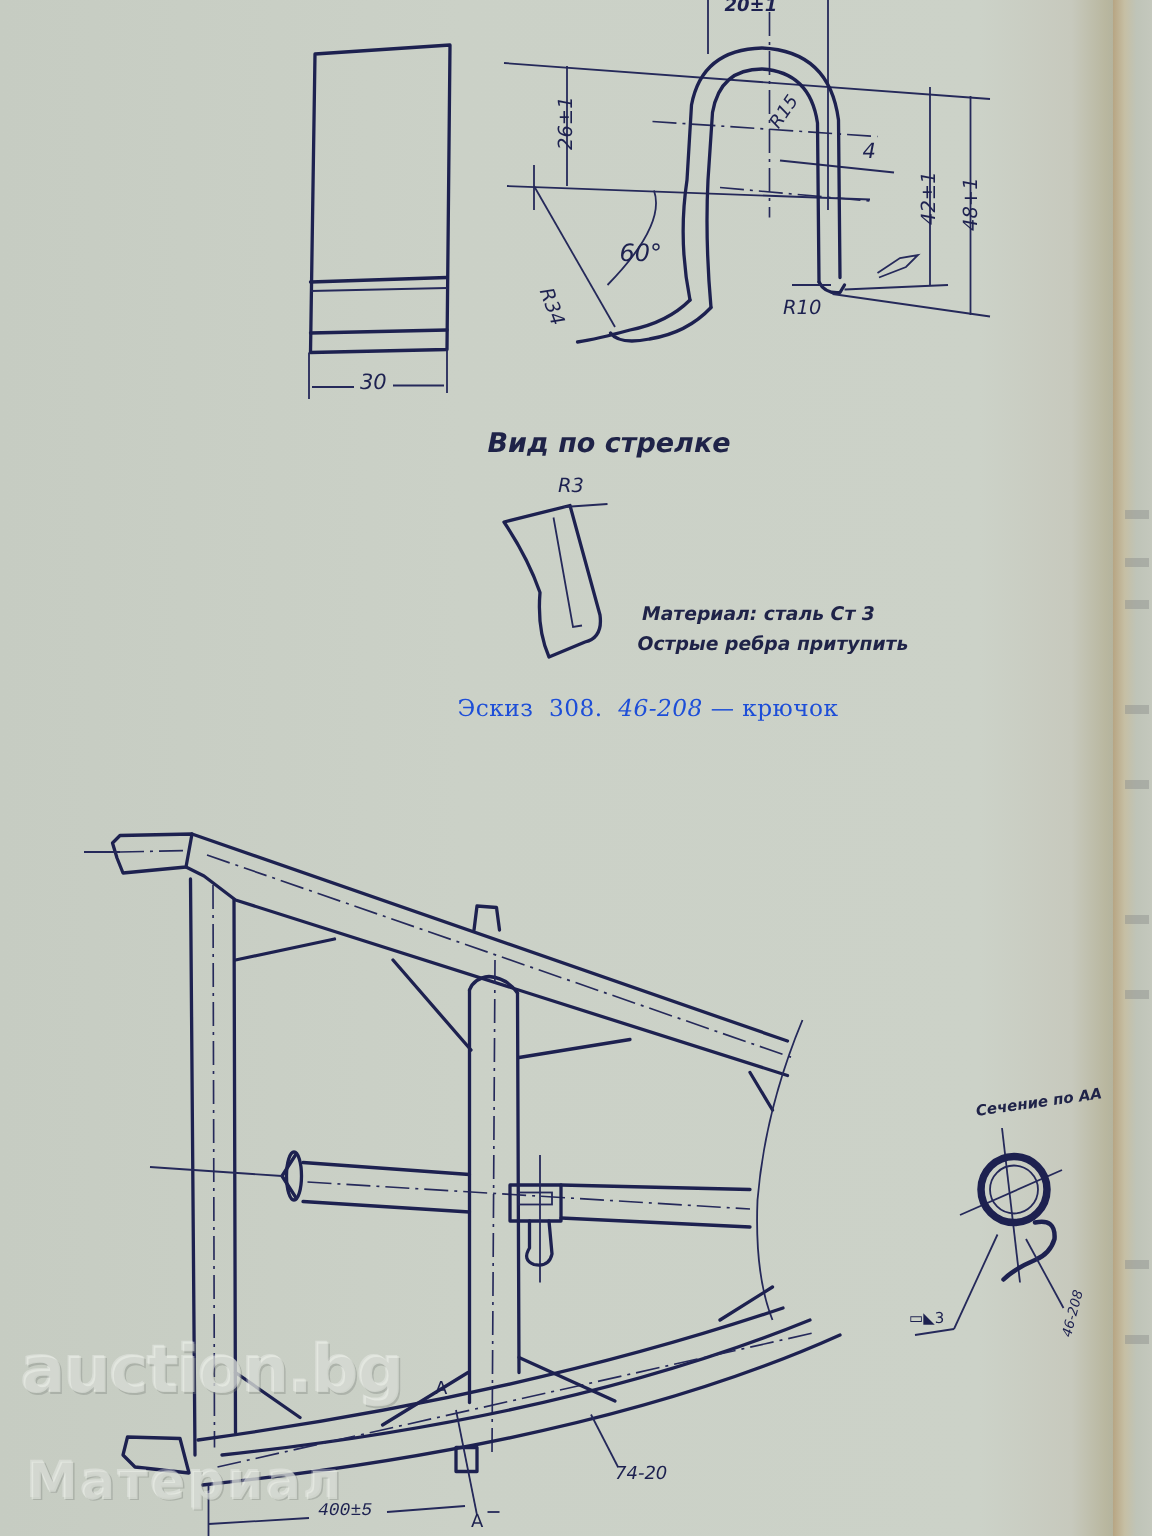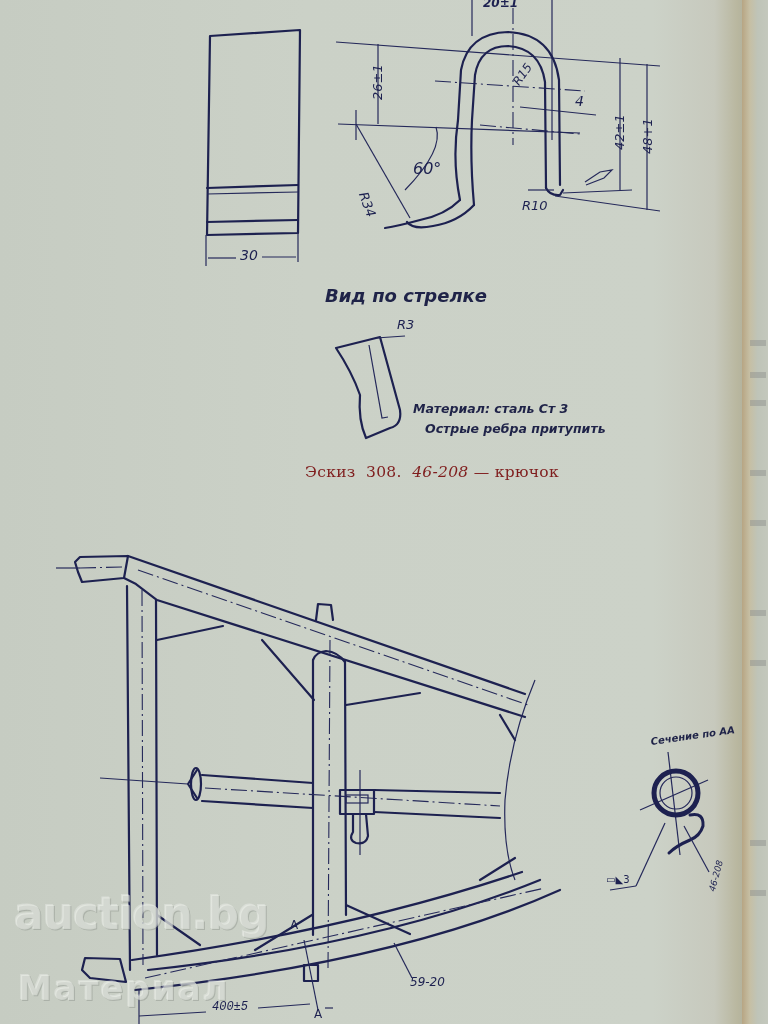--- a/index.html
+++ b/index.html
@@ -25,21 +25,21 @@
     .ink { stroke: #1d2150; fill: none; stroke-width: 2.2; stroke-linecap: round; stroke-linejoin: round; }
     .thin { stroke: #25295a; fill: none; stroke-width: 1.2; }
     .center { stroke: #25295a; fill: none; stroke-width: 1.1; stroke-dasharray: 16 4 2 4; }
     .dim-txt { position: absolute; color: #1d2150; font-family: "DejaVu Sans", sans-serif; font-style: italic; font-size: 13px; white-space: nowrap; }
     .rot { transform-origin: left top; }
     .caption-italic {
       position: absolute; color: #1f2348; font-family: "DejaVu Sans", sans-serif;
       font-style: italic; font-weight: bold; font-size: 12.5px; white-space: nowrap;
     }
     .caption-main {
-      position: absolute; left: 305px; top: 463px; color: #7f1d1d;
+      position: absolute; left: 305px; top: 463px; color: #1d4ed8;
       font-family: "DejaVu Serif", serif; font-size: 15.5px; white-space: nowrap; letter-spacing: 0.3px;
     }
     .caption-main .num-italic { font-style: italic; }
     .watermark {
       position: absolute; color: rgba(235,238,232,0.55);
       font-family: "DejaVu Sans", sans-serif; font-weight: bold;
       text-shadow: 1px 1px 0 rgba(120,125,120,0.35), -1px -1px 0 rgba(255,255,255,0.3);
       white-space: nowrap;
     }
   </style>
@@ -194,35 +194,35 @@
 <div class="dim-txt rot" style="left:370px; top:100px; transform:rotate(-90deg);">26±1</div>
 <div class="dim-txt rot" style="left:510px; top:80px; transform:rotate(-55deg); font-size:12px;">R15</div>
 <div class="dim-txt" style="left:575px; top:93px; font-size:14px;">4</div>
 <div class="dim-txt rot" style="left:612px; top:150px; transform:rotate(-90deg);">42±1</div>
 <div class="dim-txt rot" style="left:640px; top:154px; transform:rotate(-90deg);">48+1</div>
 <div class="dim-txt" style="left:413px; top:159px; font-size:16px;">60°</div>
 <div class="dim-txt rot" style="left:370px; top:190px; transform:rotate(70deg);">R34</div>
 <div class="dim-txt" style="left:522px; top:177px;margin-top:21px;">R10</div>
 
 <div class="caption-italic" style="left:305px; top:285px; font-size:18px;margin-left:20px;">Вид по стрелке</div>
-<div class="dim-txt" style="left:397px; top:317px; font-size:13px;">R3</div>
-
-<div class="caption-italic" style="left:413px; top:401px;">Материал: сталь Ст 3</div>
+<div class="dim-txt" style="left:372px; top:317px; font-size:13px;">R3</div>
+
+<div class="caption-italic" style="left:428px; top:401px;">Материал: сталь Ст 3</div>
 <div class="caption-italic" style="left:425px; top:421px;">Острые ребра притупить</div>
 
 <div class="caption-main">
   <span>Эскиз</span>&nbsp;
   <span>308.</span>&nbsp;
   <span class="num-italic">46-208</span>
   <span>—</span>
   <span>крючок</span>
 </div>
 
 <div class="caption-italic rot" style="left:650px; top:736px; font-size:10px; transform:rotate(-8deg);">Сечение по АА</div>
 <div class="dim-txt" style="left:606px; top:874px; font-size:10px; font-style:normal;">▭◣3</div>
 <div class="dim-txt rot" style="left:707px; top:890px; font-size:9px; transform:rotate(-75deg);">46-208</div>
 <div class="dim-txt" style="left:212px; top:1000px; font-size:12px;font-family:Liberation Mono, monospace;">400±5</div>
 <div class="dim-txt" style="left:290px; top:918px; font-size:12px; font-style:normal;">A</div>
 <div class="dim-txt" style="left:314px; top:1007px; font-size:12px; font-style:normal;">A</div>
-<div class="dim-txt" style="left:410px; top:975px; font-size:12px;">59-20</div>
+<div class="dim-txt" style="left:410px; top:975px; font-size:12px;">74-20</div>
 
 <div class="watermark" style="left:14px; top:888px; font-size:44px; letter-spacing:-1px;">auction.bg</div>
 <div class="watermark" style="left:18px; top:968px; font-size:34px; letter-spacing:2px;">Материал</div>
 
 </body></html>

